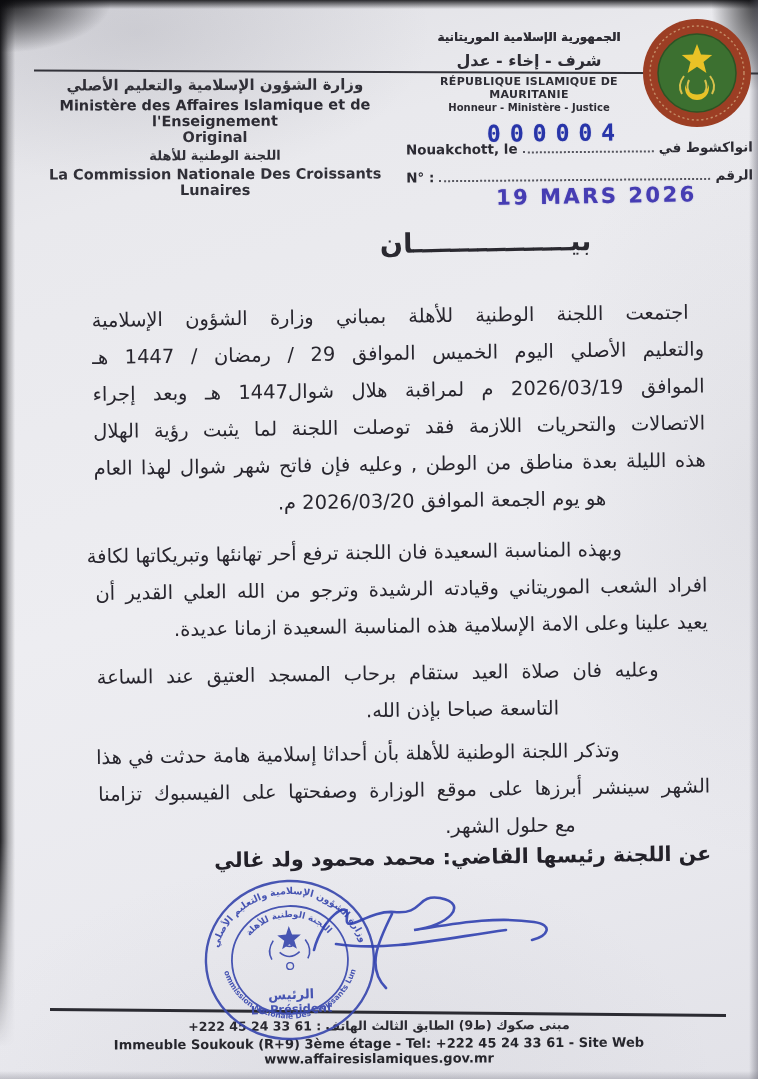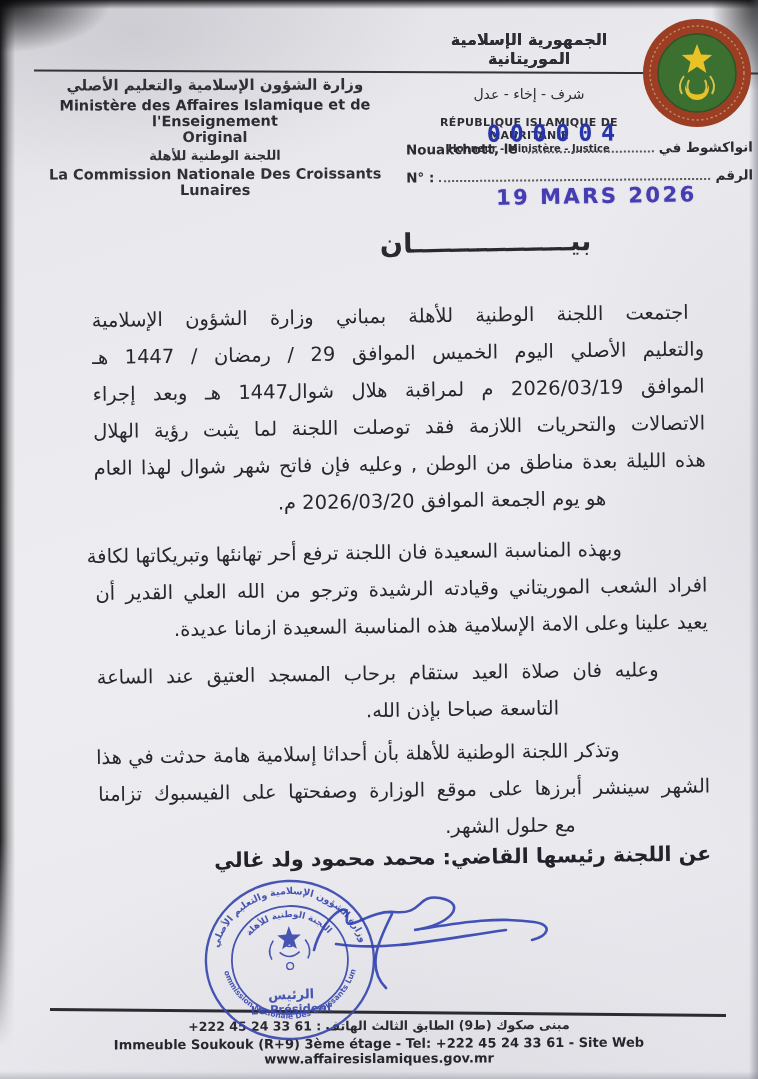--- a/index.html
+++ b/index.html
@@ -31,24 +31,24 @@
   
   .hdr-left{position:absolute;left:26px;top:76px;width:378px;text-align:center;
     transform:rotate(-.2deg);color:#313038;}
   .hdr-left .ar1{font-size:15px;font-weight:700;}
   .hdr-left .fr1{font-size:14.5px;font-weight:700;margin-top:3px;color:#2c2b33;}
   .hdr-left .fr2{font-size:14.5px;font-weight:700;}
   .hdr-left .ar2{font-size:13px;font-weight:700;margin-top:3px;}
   .hdr-left .fr3{font-size:14.5px;font-weight:700;margin-top:3px;}
   
   .hdr-right{position:absolute;left:410px;top:30px;width:238px;text-align:center;color:#2e2d35;}
-  .hdr-right .cal{font-size:16px;font-weight:700;letter-spacing:.5px;
+  .hdr-right .cal{font-size:12px;font-weight:700;letter-spacing:.5px;
     text-shadow:0 0 .6px #2e2d35;}
-  .hdr-right .motto-ar{font-size:14px;font-weight:400;margin-top:18px;}
-  .hdr-right .rep-fr{font-size:11px;font-weight:700;letter-spacing:.3px;margin-top:14px;}
+  .hdr-right .motto-ar{font-size:16px;font-weight:700;margin-top:7px;}
+  .hdr-right .rep-fr{font-size:11px;font-weight:700;letter-spacing:.3px;margin-top:5px;}
   .hdr-right .motto-fr{font-size:10px;font-weight:700;margin-top:1px;}
   .rule-top{position:absolute;left:34px;top:71px;width:724px;height:2px;background:#33333a;
     transform:rotate(.25deg);z-index:1;}
   .seal{position:absolute;left:640px;top:16px;width:114px;height:114px;z-index:2;}
 
   
   .ref{position:absolute;left:406px;top:139px;width:347px;transform:rotate(-.5deg);}
   .ref-row{display:flex;align-items:flex-end;font-size:13.5px;font-weight:700;color:#2c2b33;
     margin-bottom:11px;}
   .ref-row .dots{flex:1;border-bottom:2px dotted #55555e;margin:0 5px 3px 5px;height:12px;}

